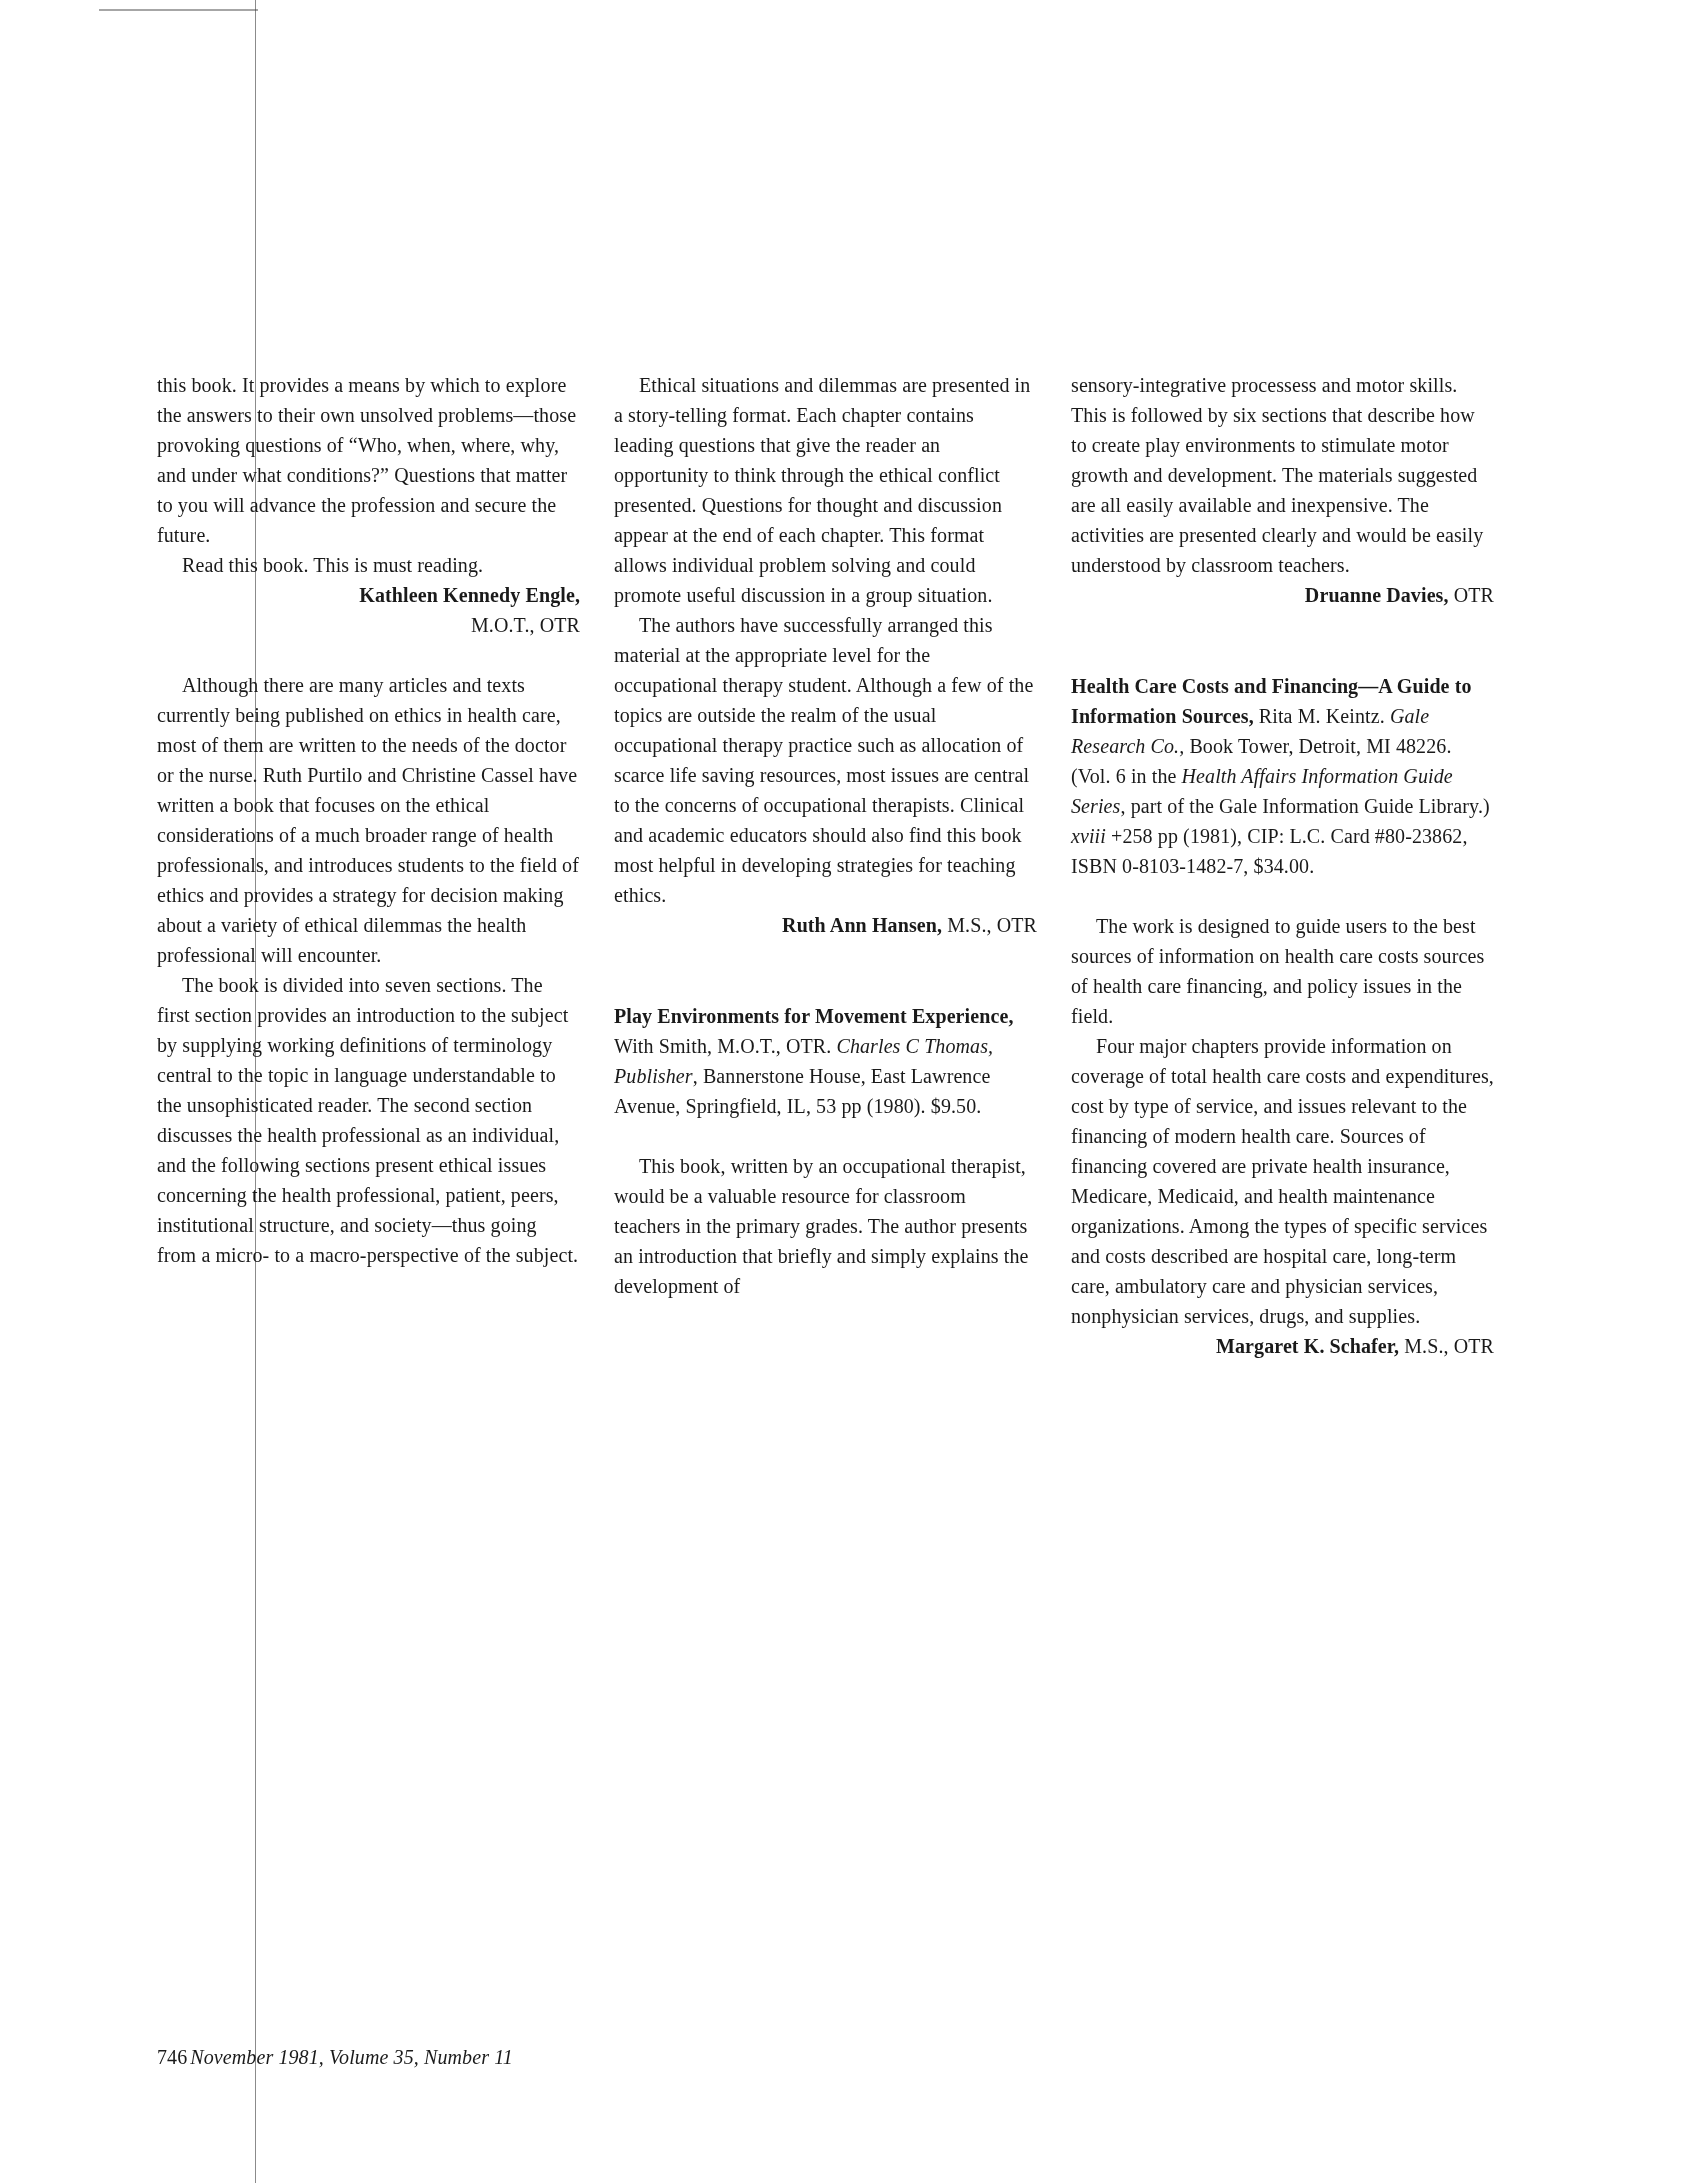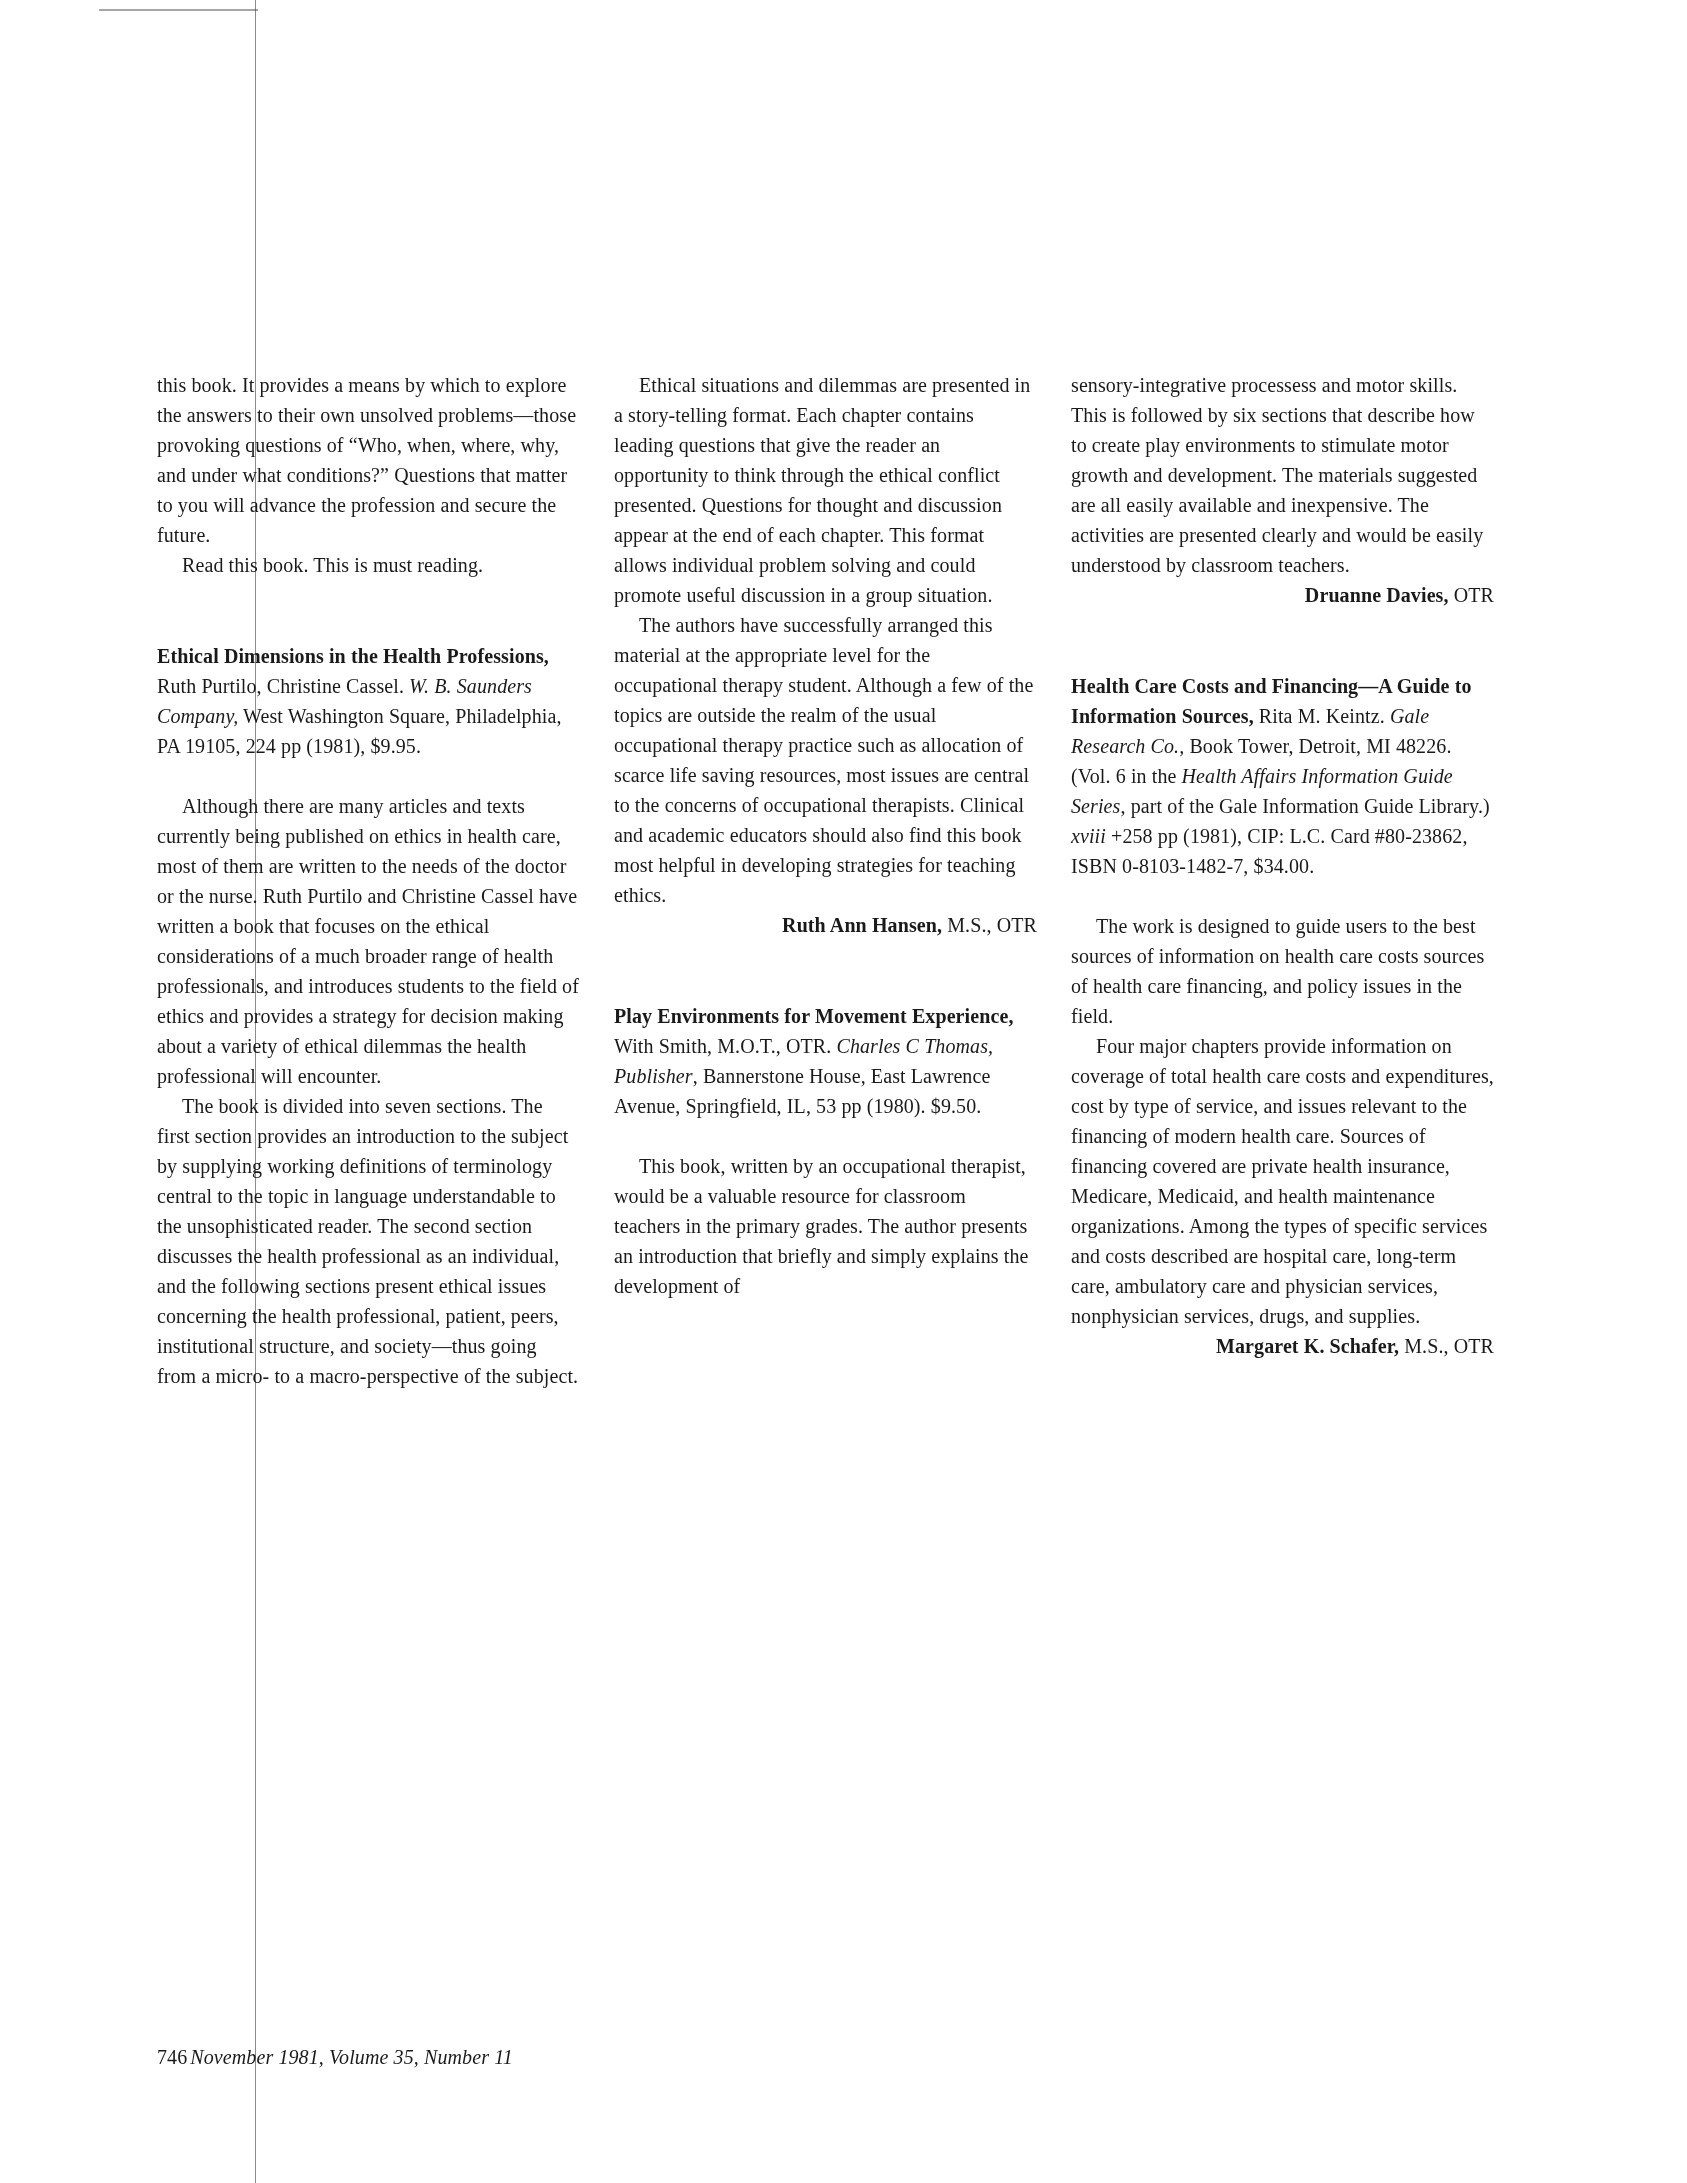--- a/index.html
+++ b/index.html
@@ -99,24 +99,25 @@
 
   <div class="scan-line-v" style="left:255px; top:0px; height:2183px;"></div>
   <div class="scan-line-h" style="left:99px; top:9.3px; width:159px;"></div>
 
   <div class="columns">
 
     <div class="col">
       <p>this book. It provides a means by which to explore the answers to their own unsolved problems—those provoking questions of “Who, when, where, why, and under what conditions?” Questions that matter to you will advance the profession and secure the future.</p>
       <p class="indent">Read this book. This is must reading.</p>
 
+      <p class="byline">
+        <span class="b">Kathleen Kennedy Engle,</span><br>
+        <span>M.O.T., OTR</span>
+      </p>
 
-      <p class="gap-top-lg">
-        <span class="b">Ethical Dimensions in the Health Professions,</span><span> Ruth Purtilo, Christine Cassel. </span><span class="i">W. B. Saunders Company,</span><span> West Washington Square, Philadelphia, PA 19105, 224 pp (1981), $9.95.</span>
-      </p>
 
       <p class="indent gap-top">Although there are many articles and texts currently being published on ethics in health care, most of them are written to the needs of the doctor or the nurse. Ruth Purtilo and Christine Cassel have written a book that focuses on the ethical considerations of a much broader range of health professionals, and introduces students to the field of ethics and provides a strategy for decision making about a variety of ethical dilemmas the health professional will encounter.</p>
       <p class="indent">The book is divided into seven sections. The first section provides an introduction to the subject by supplying working definitions of terminology central to the topic in language understandable to the unsophisticated reader. The second section discusses the health professional as an individual, and the following sections present ethical issues concerning the health professional, patient, peers, institutional structure, and society—thus going from a micro- to a macro-perspective of the subject.</p>
     </div>
 
     <div class="col">
       <p class="indent">Ethical situations and dilemmas are presented in a story-telling format. Each chapter contains leading questions that give the reader an opportunity to think through the ethical conflict presented. Questions for thought and discussion appear at the end of each chapter. This format allows individual problem solving and could promote useful discussion in a group situation.</p>
       <p class="indent">The authors have successfully arranged this material at the appropriate level for the occupational therapy student. Although a few of the topics are outside the realm of the usual occupational therapy practice such as allocation of scarce life saving resources, most issues are central to the concerns of occupational therapists. Clinical and academic educators should also find this book most helpful in developing strategies for teaching ethics.</p>
 
       <p class="byline">

